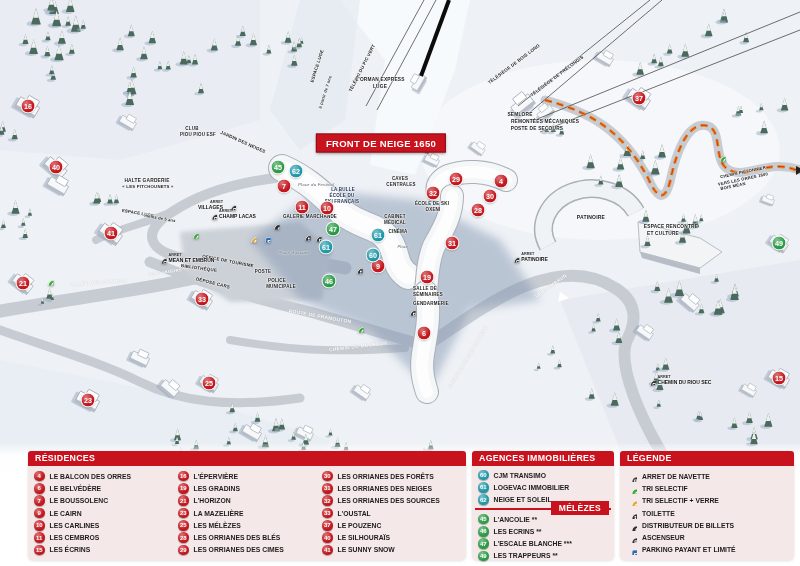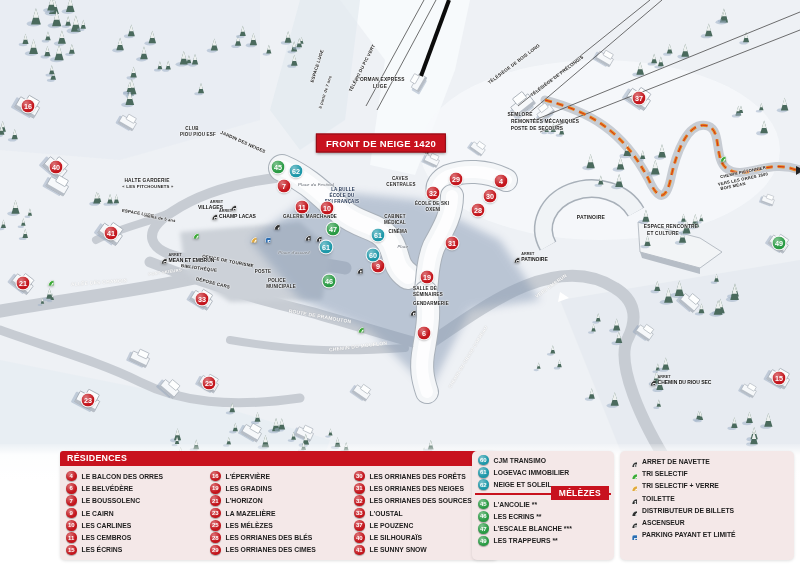--- a/index.html
+++ b/index.html
@@ -33,21 +33,21 @@
   .lbox{position:absolute;top:7px;background:#f4e8e8;border-radius:5px;overflow:visible;
         box-shadow:0 1px 3px rgba(0,0,0,.12);}
   .lhead{background:#c8121e;color:#fff;font-weight:bold;font-size:8.8px;letter-spacing:.3px;
          height:15px;line-height:15px;padding-left:7px;border-radius:3px 3px 0 0;}
   .lrow{display:flex;align-items:center;gap:5px;height:12.3px;}
   .dot{width:10.5px;height:10.5px;border-radius:50%;color:#fff;font-size:6px;font-weight:bold;
        display:flex;align-items:center;justify-content:center;flex:none;
        background-image:radial-gradient(circle at 35% 28%,rgba(255,255,255,.4),rgba(255,255,255,0) 60%);
        box-shadow:0 1px 1px rgba(0,0,0,.3);}
   .lname{font-size:6.8px;font-weight:bold;color:#1c1c1c;white-space:nowrap;}
-  #box-res{left:28px;width:438px;height:109px;margin-left:32px;}
+  #box-res{left:28px;width:438px;height:109px;}
   #res-cols{display:flex;padding:4px 0 0 6px;}
   .lcol{width:144px;display:flex;flex-direction:column;}
   #box-ag{left:472px;width:142px;height:109px;}
   #ag-list,#ho-list{padding:3px 0 0 6px;}
   .hsep{border-top:2px solid #c8121e;margin:2px 3px 0 3px;position:relative;}
   .hhead{position:absolute;top:-9px;right:2px;background:#c8121e;color:#fff;font-weight:bold;
          font-size:8.5px;padding:2px 8px;letter-spacing:.3px;}
   #box-lg{left:620px;width:174px;height:109px;}
   #lg-list{padding:4px 0 0 6px;}
   .lrow svg{width:11px;height:11px;flex:none;}
@@ -861,21 +861,21 @@
       <div class="mk" style="left: 278px; top: 167px; background-color: rgb(42, 155, 68);">45</div>
       <div class="mk" style="left: 329px; top: 281px; background-color: rgb(42, 155, 68);">46</div>
       <div class="mk" style="left: 333px; top: 229px; background-color: rgb(42, 155, 68);">47</div>
       <div class="mk" style="left: 779px; top: 243px; background-color: rgb(42, 155, 68);">49</div>
       <div class="mk" style="left: 373px; top: 255px; background-color: rgb(30, 152, 169);">60</div>
       <div class="mk" style="left: 378px; top: 235px; background-color: rgb(30, 152, 169);">61</div>
       <div class="mk" style="left: 326px; top: 247px; background-color: rgb(30, 152, 169);">61</div>
       <div class="mk" style="left: 296px; top: 171px; background-color: rgb(30, 152, 169);">62</div>
     </div>
 
-  <div class="banner">FRONT DE NEIGE 1420</div>
+  <div class="banner">FRONT DE NEIGE 1650</div>
 
   <div class="legend-strip">
     <div class="lbox" id="box-res">
       <div class="lhead">RÉSIDENCES</div>
       <div id="res-cols">
           <div class="lcol">
             <div class="lrow">
               <span class="dot" style="background-color: rgb(196, 22, 29);">4</span>
               <span class="lname">LE BALCON DES ORRES</span>
             </div>
@@ -960,20 +960,21 @@
               <span class="lname">LE SILHOURAÏS</span>
             </div>
             <div class="lrow">
               <span class="dot" style="background-color: rgb(196, 22, 29);">41</span>
               <span class="lname">LE SUNNY SNOW</span>
             </div>
           </div>
         </div>
     </div>
     <div class="lbox" id="box-ag">
+      <div class="lhead">AGENCES IMMOBILIÈRES</div>
       <div id="ag-list">
           <div class="lrow">
             <span class="dot" style="background-color: rgb(30, 152, 169);">60</span>
             <span class="lname">CJM TRANSIMO</span>
           </div>
           <div class="lrow">
             <span class="dot" style="background-color: rgb(30, 152, 169);">61</span>
             <span class="lname">LOGEVAC IMMOBILIER</span>
           </div>
           <div class="lrow">
@@ -997,20 +998,21 @@
             <span class="dot" style="background-color: rgb(42, 155, 68);">47</span>
             <span class="lname">L'ESCALE BLANCHE ***</span>
           </div>
           <div class="lrow">
             <span class="dot" style="background-color: rgb(42, 155, 68);">49</span>
             <span class="lname">LES TRAPPEURS **</span>
           </div>
         </div>
     </div>
     <div class="lbox" id="box-lg">
+      <div class="lhead">LÉGENDE</div>
       <div id="lg-list">
           <div class="lrow">
             <svg viewBox="-6 -6 12 12">
               <use href="#i-bus"></use>
             </svg>
             <span class="lname">ARRET DE NAVETTE</span>
           </div>
           <div class="lrow">
             <svg viewBox="-6 -6 12 12" style="color: rgb(58, 170, 53);">
               <use href="#i-rec"></use>

